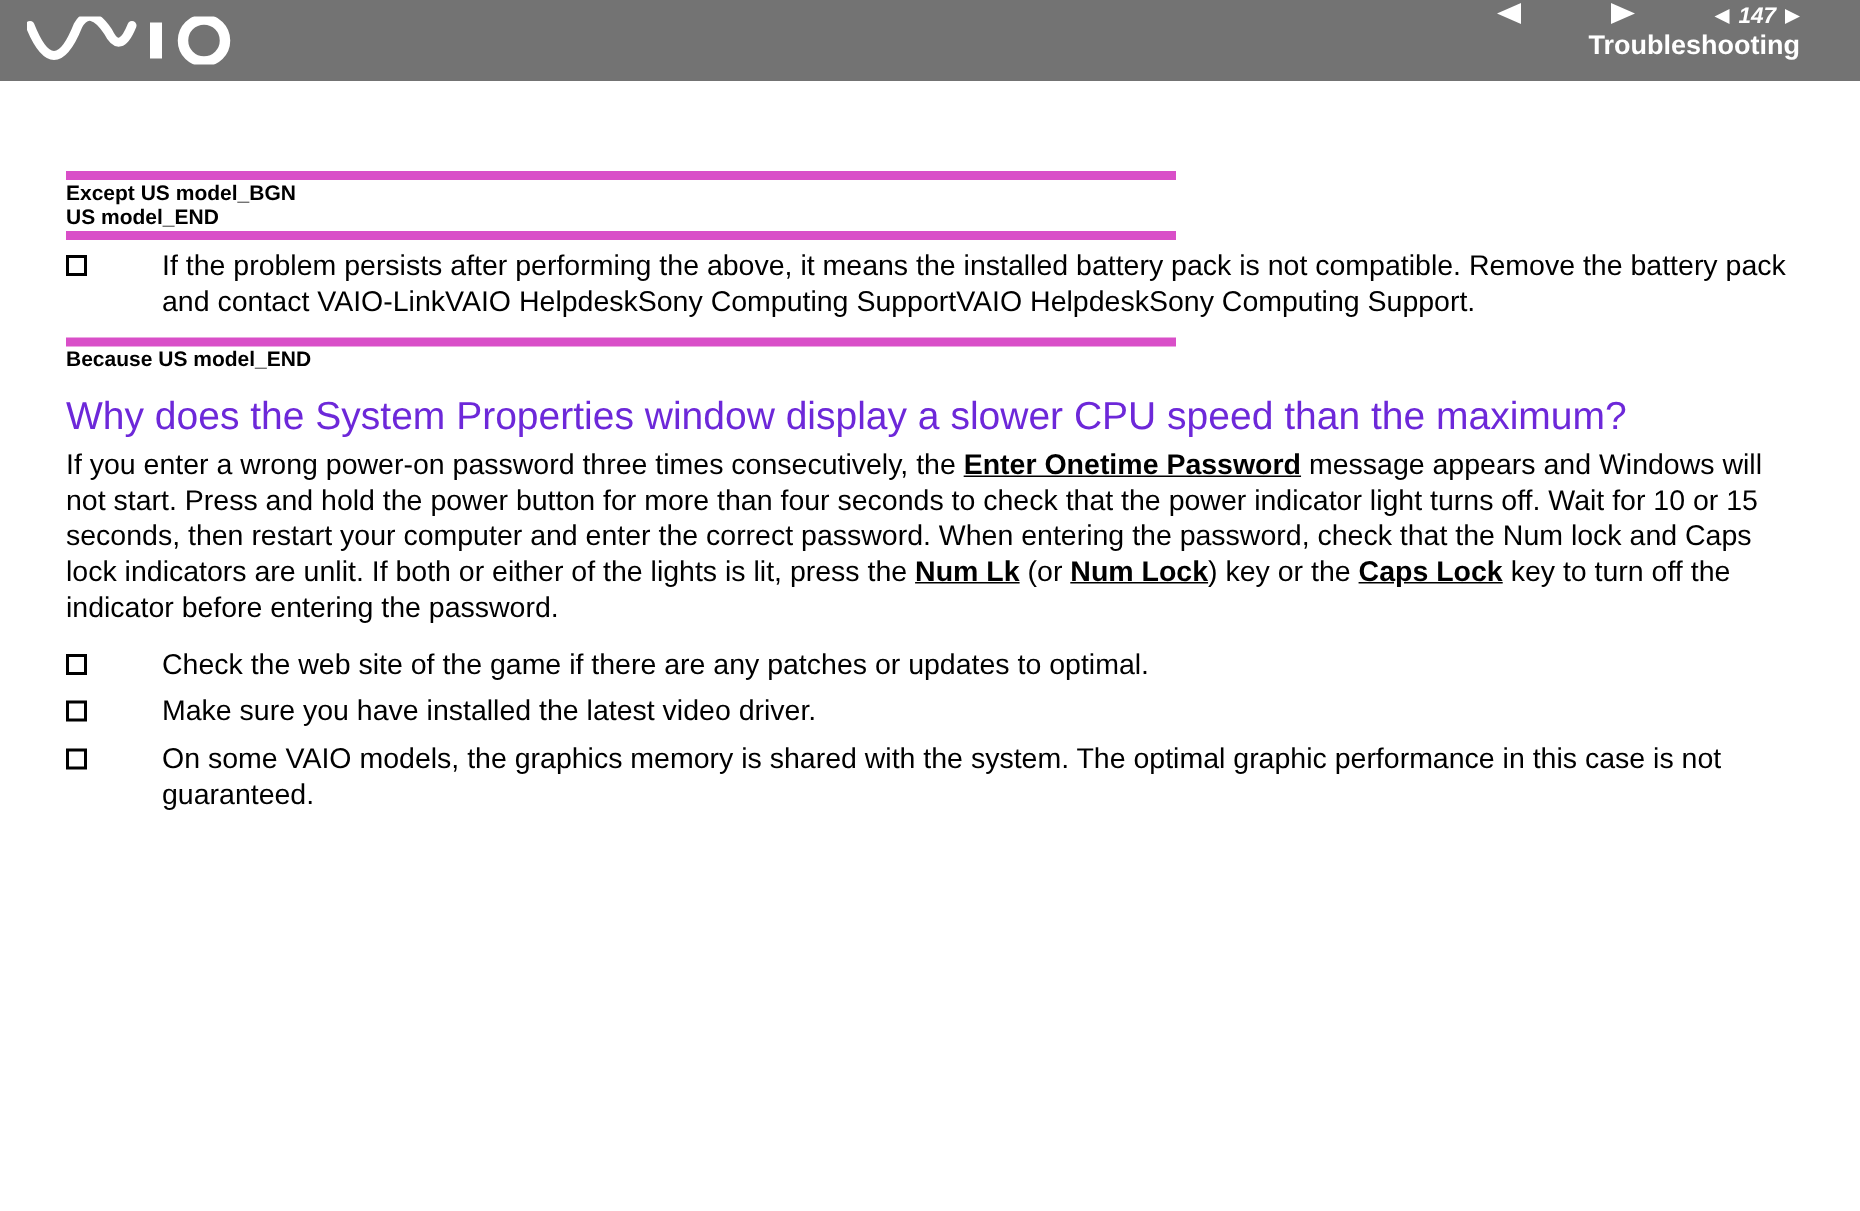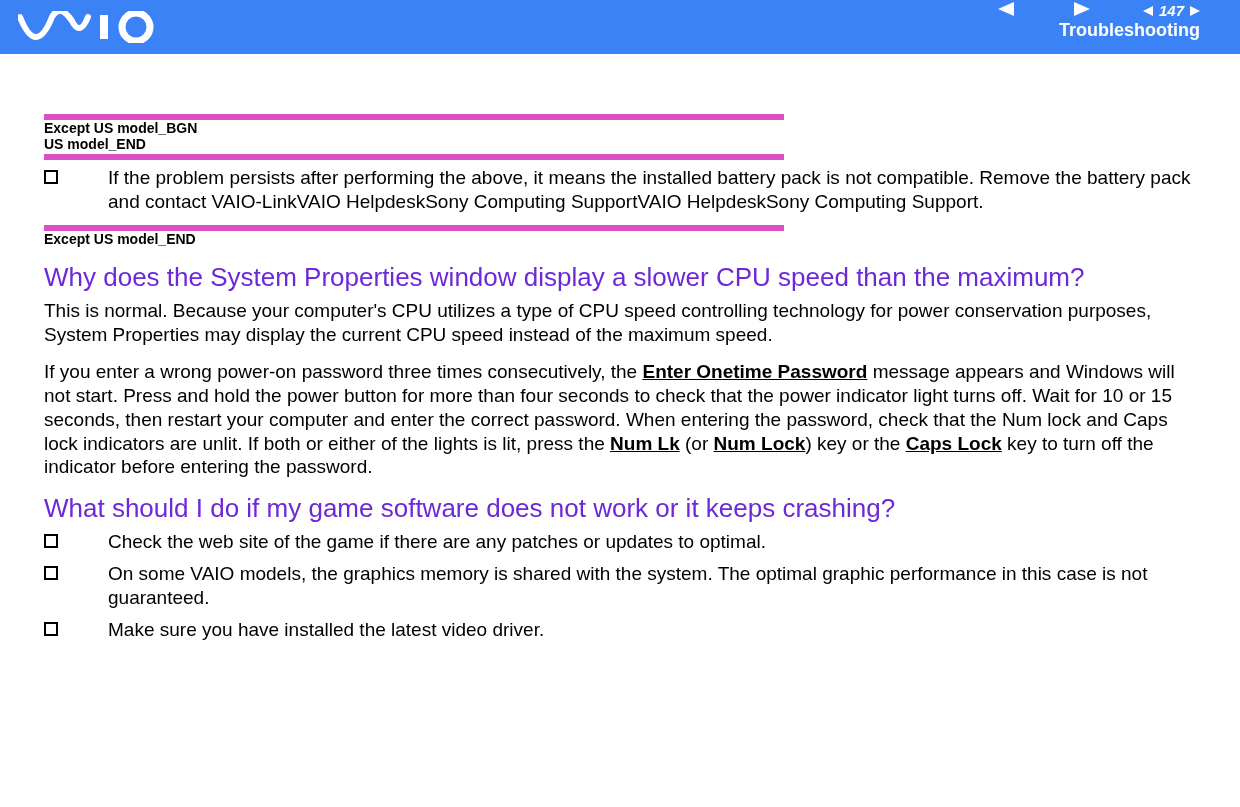--- a/index.html
+++ b/index.html
@@ -1,20 +1,20 @@
 <!DOCTYPE html>
 <html><head>
 <meta charset="utf-8">
 <style>
   * { margin: 0; padding: 0; box-sizing: border-box; }
   html, body { width: 1240px; height: 807px; background: #fff; font-family: Arial, Helvetica, sans-serif; color: #000; }
   .header-bar {
     width: 100%;
     height: 54px;
-    background: #3b82f6;
+    background: #737373;
     display: flex;
     align-items: center;
     justify-content: space-between;
     padding: 0 40px 0 18px;
     position: relative;
   }
   .vaio-logo {
     display: flex;
     align-items: center;
     gap: 0;
@@ -147,38 +147,36 @@
     <div class="marker-bar"></div>
   </div>
 
   <div class="bullet-item">
     <div class="bullet-box"></div>
     <div class="bullet-text">If the problem persists after performing the above, it means the installed battery pack is not compatible. Remove the battery pack and contact VAIO-LinkVAIO HelpdeskSony Computing SupportVAIO HelpdeskSony Computing Support.</div>
   </div>
 
   <div class="marker-group second-bar-group">
     <div class="marker-bar"></div>
-    <div class="marker-label">Except US model_END</div>
+    <div class="marker-label">Because US model_END</div>
   </div>
 
   <h2 class="q-heading">Why does the System Properties window display a slower CPU speed than the maximum?</h2>
-  <p class="body-para">This is normal. Because your computer's CPU utilizes a type of CPU speed controlling technology for power conservation purposes, System Properties may display the current CPU speed instead of the maximum speed.</p>
 
   <p class="body-para">
     <span>If you enter a wrong power-on password three times consecutively, the </span><span class="bold">Enter Onetime Password</span><span> message appears and Windows will not start. Press and hold the power button for more than four seconds to check that the power indicator light turns off. Wait for 10 or 15 seconds, then restart your computer and enter the correct password. When entering the password, check that the Num lock and Caps lock indicators are unlit. If both or either of the lights is lit, press the </span><span class="bold">Num Lk</span><span> (or </span><span class="bold">Num Lock</span><span>) key or the </span><span class="bold">Caps Lock</span><span> key to turn off the indicator before entering the password.</span>
   </p>
 
-  <h2 class="q-heading">What should I do if my game software does not work or it keeps crashing?</h2>
 
   <div class="bullet-item">
     <div class="bullet-box"></div>
     <div class="bullet-text">Check the web site of the game if there are any patches or updates to optimal.</div>
   </div>
   <div class="bullet-item">
     <div class="bullet-box"></div>
-    <div class="bullet-text">On some VAIO models, the graphics memory is shared with the system. The optimal graphic performance in this case is not guaranteed.</div>
+    <div class="bullet-text">Make sure you have installed the latest video driver.</div>
   </div>
   <div class="bullet-item">
     <div class="bullet-box"></div>
-    <div class="bullet-text">Make sure you have installed the latest video driver.</div>
+    <div class="bullet-text">On some VAIO models, the graphics memory is shared with the system. The optimal graphic performance in this case is not guaranteed.</div>
   </div>
 
 </div>
 
 </body></html>

